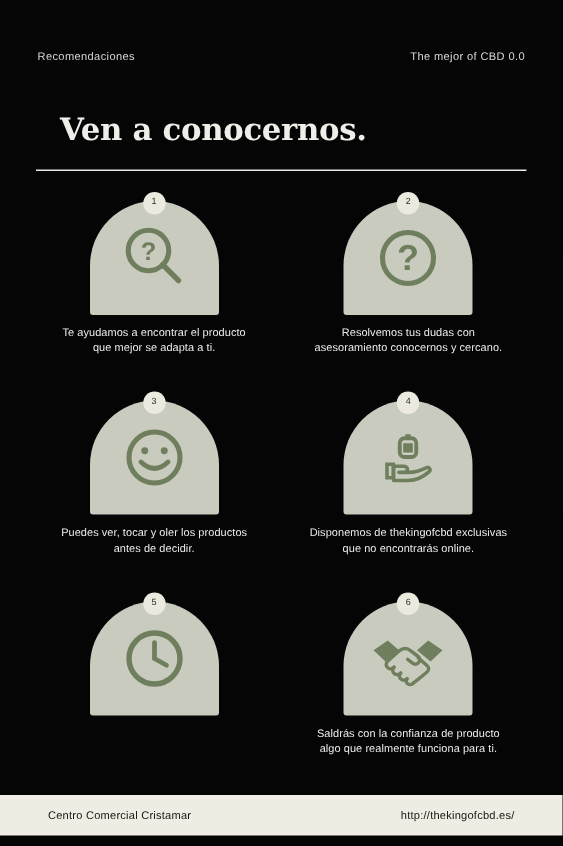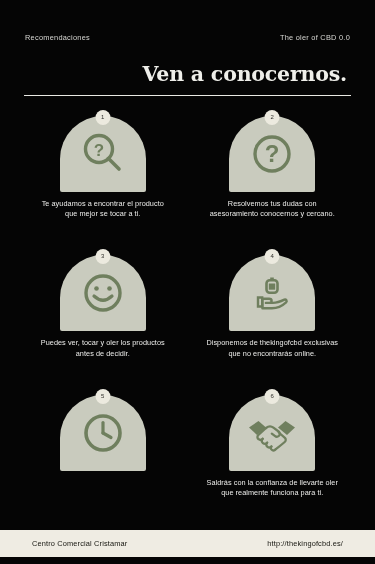--- a/index.html
+++ b/index.html
@@ -43,23 +43,22 @@
     padding: 18px 24px 0 24px;
     box-sizing: border-box;
   }
   .title {
     font-family: "DejaVu Serif", "Liberation Serif", serif;
     font-weight: 700;
     font-size: 20.5px;
     letter-spacing: -0.2px;
     color: #efefea;
     line-height: 1;
-    margin: 4px;
+    margin: 16px;
     white-space: nowrap;
-    text-align: right;
   }
   .title-rule {
     margin-top: 10px;
     height: 1.6px;
     background: #e9e9e3;
     width: 100%;
   }
 
   
   .grid {
@@ -142,21 +141,21 @@
     white-space: nowrap;
   }
 </style>
 </head>
 <body>
 
 <div class="poster">
 
   <div class="top-bar">
     <span>Recomendaciones</span>
-    <span>The oler of CBD 0.0</span>
+    <span>The mejor of CBD 0.0</span>
   </div>
 
   <div class="title-block">
     <h1 class="title">Ven a conocernos.</h1>
     <div class="title-rule"></div>
   </div>
 
   <div class="grid">
 
     <div class="cell">
@@ -165,21 +164,21 @@
         <div class="arch">
           <span>
             <svg width="50" height="50" viewBox="0 0 50 50">
               <circle cx="21" cy="20" r="13.5" fill="none" stroke="#6f7f5e" stroke-width="3.4"></circle>
               <line x1="30.5" y1="29.5" x2="41" y2="40" stroke="#6f7f5e" stroke-width="3.6" stroke-linecap="round"></line>
               <text x="21" y="26.5" font-family="'Liberation Sans', sans-serif" font-size="17" font-weight="bold" fill="#6f7f5e" text-anchor="middle">?</text>
             </svg>
           </span>
         </div>
       </div>
-      <div class="caption">Te ayudamos a encontrar el producto que mejor se tocar a ti.</div>
+      <div class="caption">Te ayudamos a encontrar el producto que mejor se adapta a ti.</div>
     </div>
 
     <div class="cell">
       <div class="card-wrap">
         <div class="badge">2</div>
         <div class="arch">
           <span>
             <svg width="50" height="50" viewBox="0 0 50 50">
               <circle cx="25" cy="25" r="17" fill="none" stroke="#6f7f5e" stroke-width="3.4"></circle>
               <text x="25" y="33" font-family="'Liberation Sans', sans-serif" font-size="24" font-weight="bold" fill="#6f7f5e" text-anchor="middle">?</text>
@@ -251,21 +250,21 @@
               <path d="M21 20 c2.5-2 5-2.2 7.4-0.4 l5.2 3.9 c1.6 1.2 1.6 3.3 0.2 4.5 -1.2 1-2.8 0.9-4-0.1 l-3-2.3" fill="none" stroke="#6f7f5e" stroke-width="2.3" stroke-linejoin="round" stroke-linecap="round"></path>
               <path d="M20.8 20.2 l-7.4 6.6 c-1.4 1.3-1.3 3.3 0.2 4.4 1.3 1 3 0.8 4.1-0.4" fill="none" stroke="#6f7f5e" stroke-width="2.3" stroke-linejoin="round" stroke-linecap="round"></path>
               <path d="M17.7 30.8 c-1.3 1.3-1.2 3.2 0.2 4.3 1.3 1 3.1 0.8 4.2-0.4" fill="none" stroke="#6f7f5e" stroke-width="2.3" stroke-linecap="round"></path>
               <path d="M22.1 34.7 c-1.2 1.3-1.1 3.1 0.3 4.1 1.3 1 3 0.8 4-0.3" fill="none" stroke="#6f7f5e" stroke-width="2.3" stroke-linecap="round"></path>
               <path d="M26.4 38.5 c-0.9 1.1-0.7 2.6 0.5 3.4 1.2 0.8 2.8 0.6 3.6-0.5" fill="none" stroke="#6f7f5e" stroke-width="2.3" stroke-linecap="round"></path>
               <path d="M30.5 41.4 l2.6-2 c2.4-1.9 4.4-3.5 6.6-5.4 1.3-1.1 1.4-2.9 0.2-4.1 l-6.1-5.4" fill="none" stroke="#6f7f5e" stroke-width="2.3" stroke-linejoin="round" stroke-linecap="round"></path>
             </svg>
           </span>
         </div>
       </div>
-      <div class="caption">Saldrás con la confianza de llevarte oler que realmente funciona para ti.</div>
+      <div class="caption">Saldrás con la confianza de producto algo que realmente funciona para ti.</div>
     </div>
 
   </div>
 
   <div class="footer">
     <span>Centro Comercial Cristamar</span>
     <span>http://thekingofcbd.es/</span>
   </div>
 
 </div>

